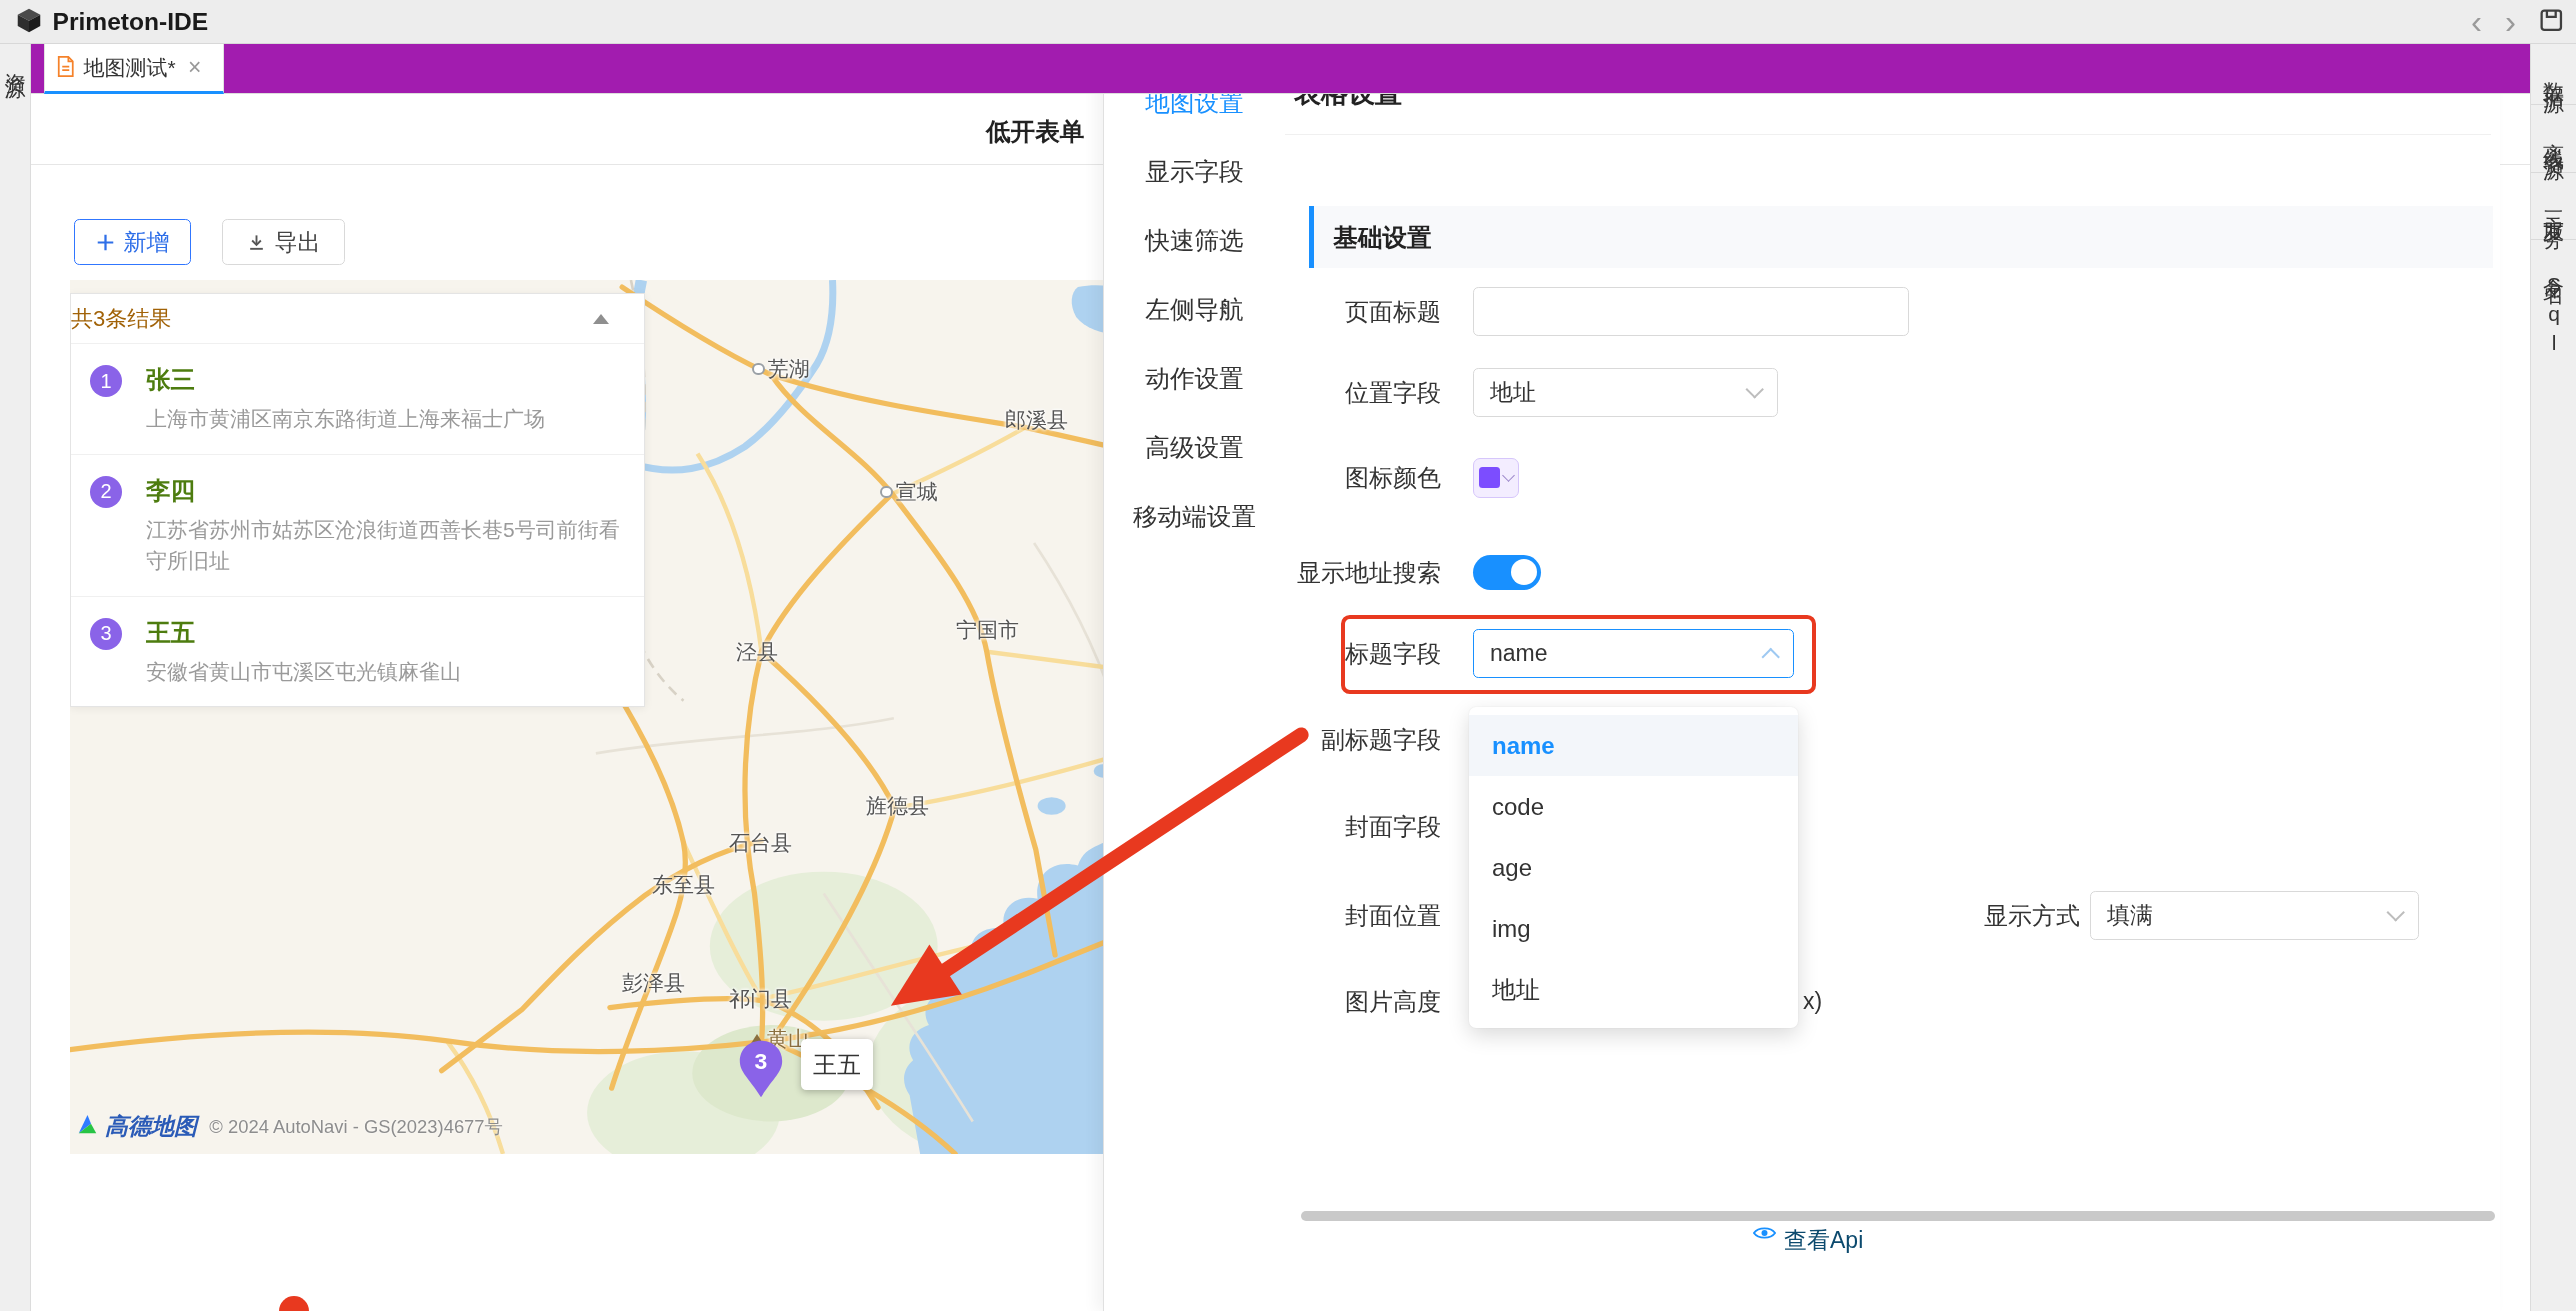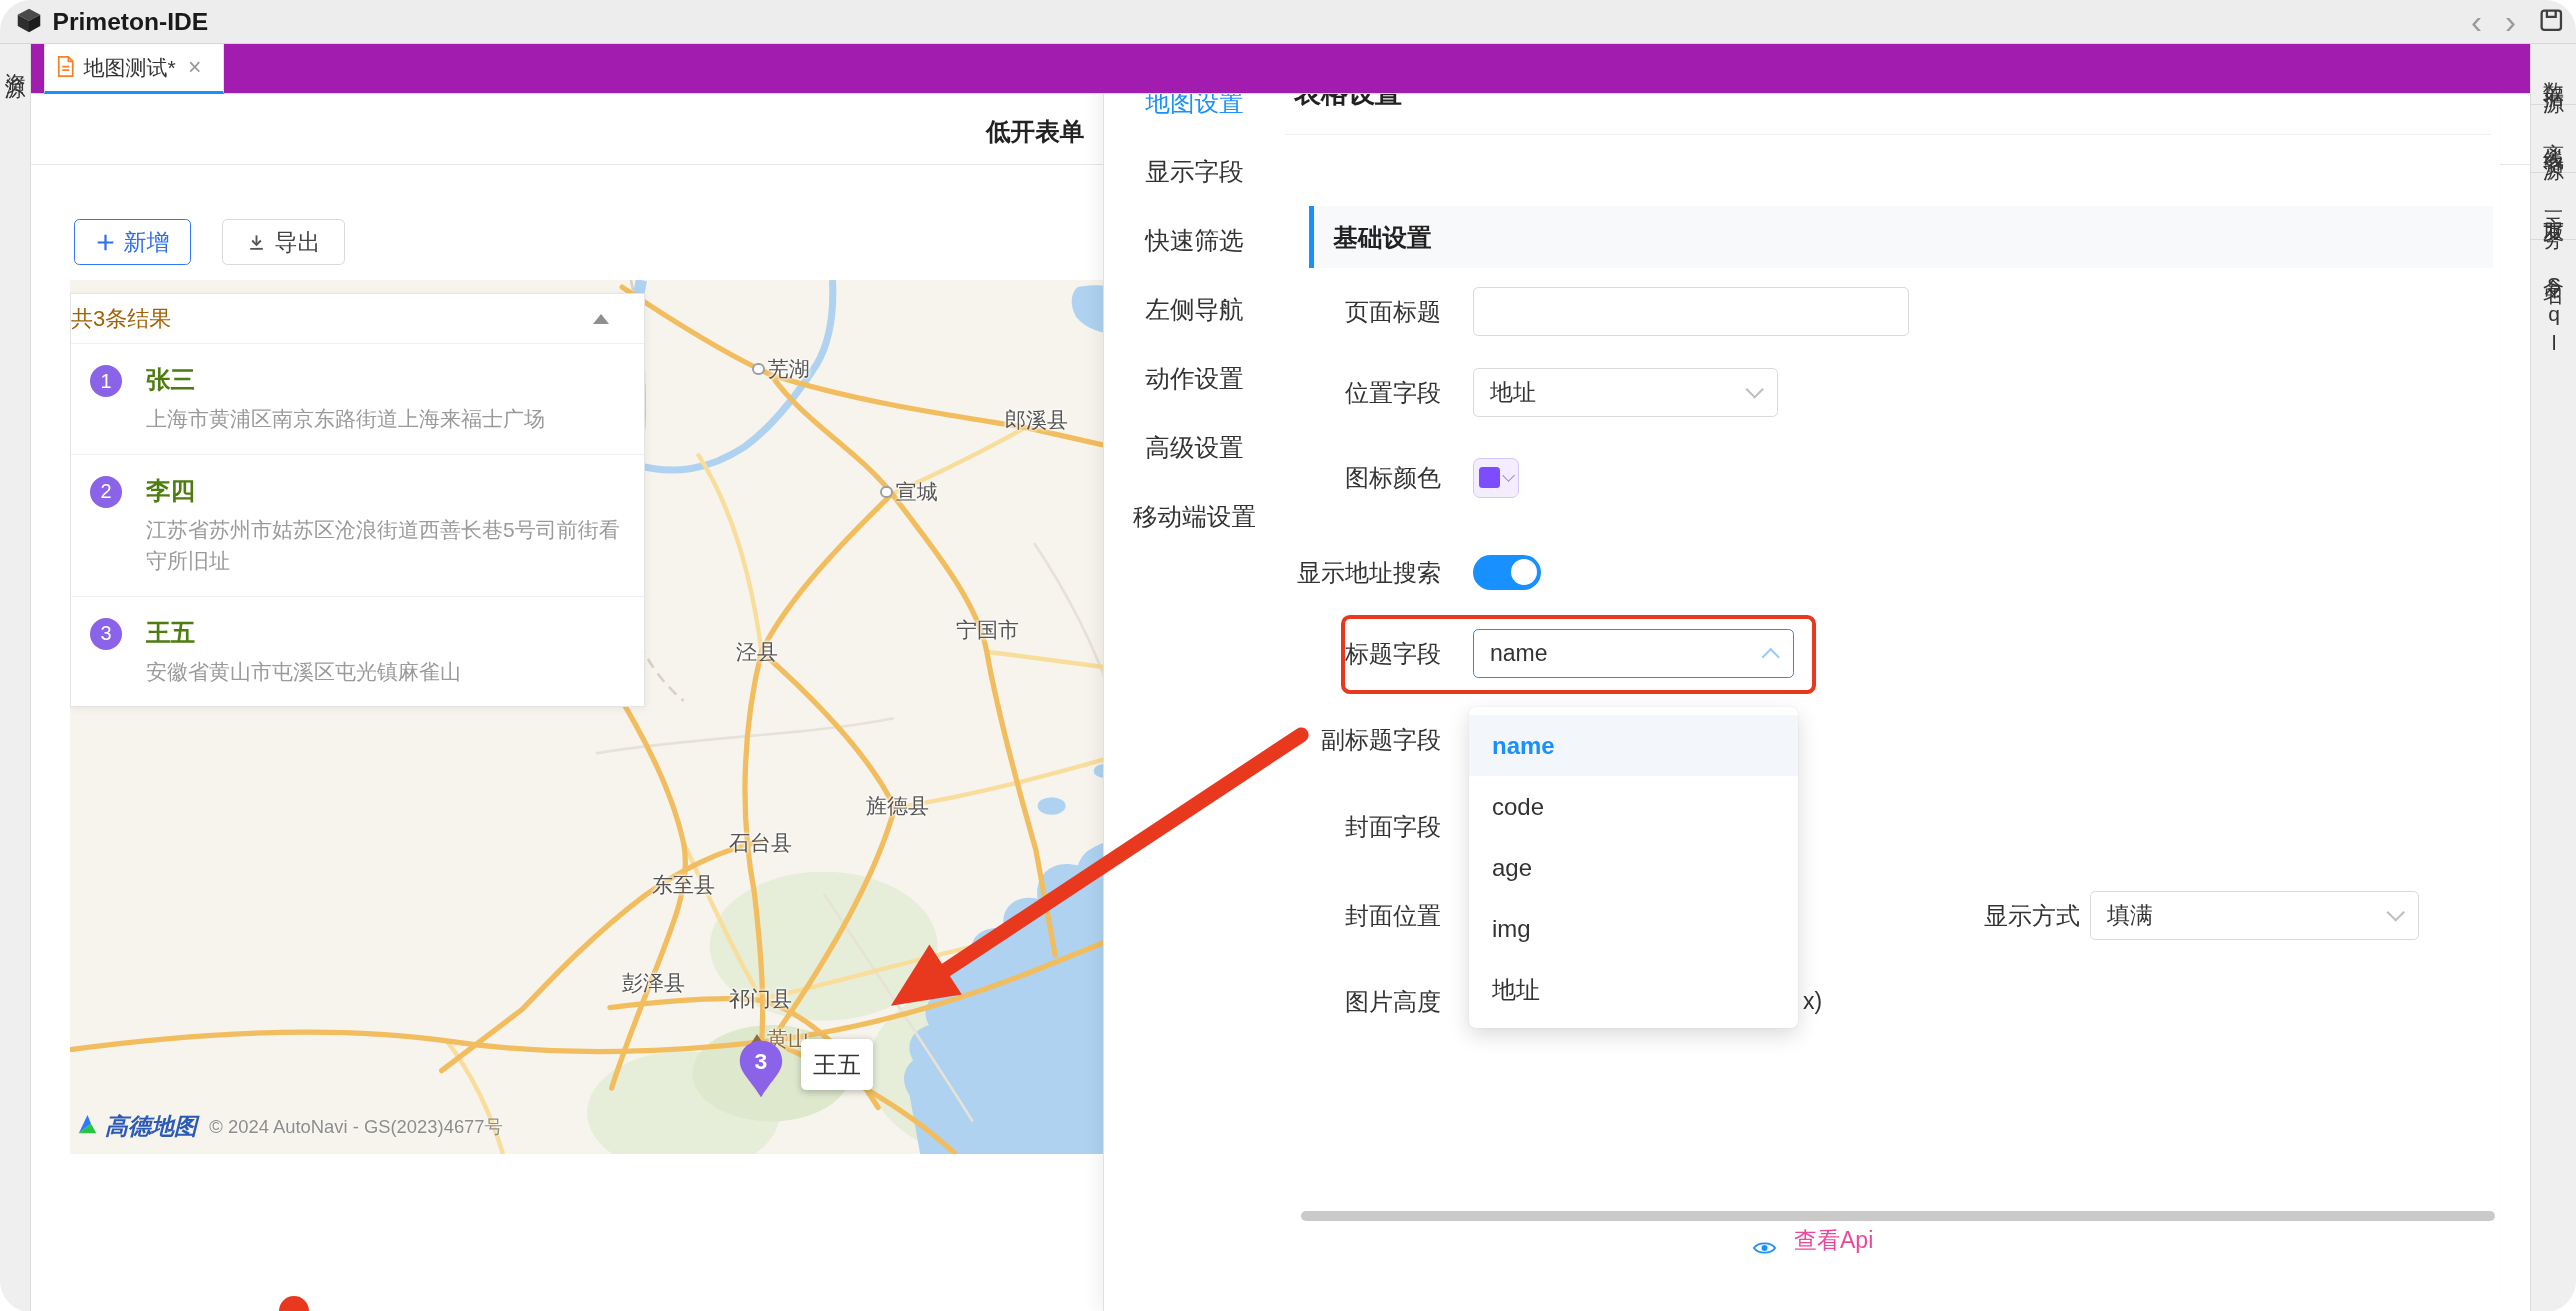--- a/index.html
+++ b/index.html
@@ -1,17 +1,17 @@
 <!DOCTYPE html>
 <html style="font-size:14px"><head>
 <meta charset="utf-8">
 <style>
   html,body{margin:0;padding:0;background:#fff;}
   #app{position:relative;width:2576px;height:1312px;overflow:hidden;
-       font-family:"Liberation Sans","DejaVu Sans",sans-serif;color:#333;background:#fff;border-radius:31px;}
+       font-family:"Liberation Sans","DejaVu Sans",sans-serif;color:#333;background:#fff;}
   
   .topbar{position:absolute;left:0;top:0;width:100%;height:44px;background:#ededed;
           border-bottom:0.9px solid #d8d8d8;display:flex;align-items:center;box-sizing:border-box;padding-left:16px;z-index:40;}
   .app-title{font-size:24.6px;font-weight:bold;color:#1a1a1a;margin-left:10.5px;}
   .win-icons{position:absolute;right:12.3px;top:0;height:44px;display:flex;align-items:center;gap:23px;}
   .nav-chev{font-size:33px;color:#9a9a9a;line-height:44px;}
   
   .left-rail{position:absolute;left:0;top:44px;bottom:0;width:31px;background:#efefef;border-right:0.9px solid #dcdcdc;box-sizing:border-box;}
   .right-rail{position:absolute;right:0;top:44px;bottom:0;width:46px;background:#efefef;border-left:0.9px solid #dcdcdc;box-sizing:border-box;}
   .vtext{writing-mode:vertical-rl;text-orientation:upright;letter-spacing:6.1px;font-size:21px;color:#333;}
@@ -85,21 +85,21 @@
   .toggle{width:68px;height:35px;border-radius:17.5px;background:#1890ff;position:relative;}
   .toggle::after{content:'';position:absolute;right:4.4px;top:4.4px;width:26px;height:26px;border-radius:50%;background:#fff;}
   .red-rect{position:absolute;left:237px;top:565px;width:475px;height:79px;border:4.4px solid #e8391f;border-radius:8.8px;box-sizing:border-box;z-index:20;pointer-events:none;}
   .dropdown{position:absolute;left:365px;top:657px;width:329px;background:#fff;border-radius:7px;padding:8px 0;
             box-shadow:0 7px 21px rgba(0,0,0,.15),0 0 1.8px rgba(0,0,0,.08);z-index:15;}
   .dd-option{height:61px;line-height:61px;padding-left:23px;font-size:24px;color:#333;}
   .dd-option.selected{color:#1890ff;font-weight:600;background:#f3f6fa;}
   .abs{position:absolute;}
   .suffix{font-size:23px;color:#333;}
   .hscrollbar{position:absolute;left:197px;top:1161px;width:1194px;height:9.6px;border-radius:5.3px;background:#c9c9c9;}
-  .api-link{position:absolute;left:649px;top:1175px;display:flex;align-items:flex-end;gap:18px;color:#ec4899;font-size:23px;}
+  .api-link{position:absolute;left:649px;top:1175px;display:flex;align-items:flex-start;gap:8px;color:#0c4a6e;font-size:23px;}
   
   .arrow-overlay{position:absolute;left:0;top:0;width:2576px;height:1312px;z-index:30;pointer-events:none;}
   .red-dot{position:absolute;left:279px;top:1296px;width:30px;height:30px;border-radius:50%;background:#e8391f;z-index:8;}
 </style>
 </head>
 <body>
 
 <div id="app">
 
   <div class="topbar">

